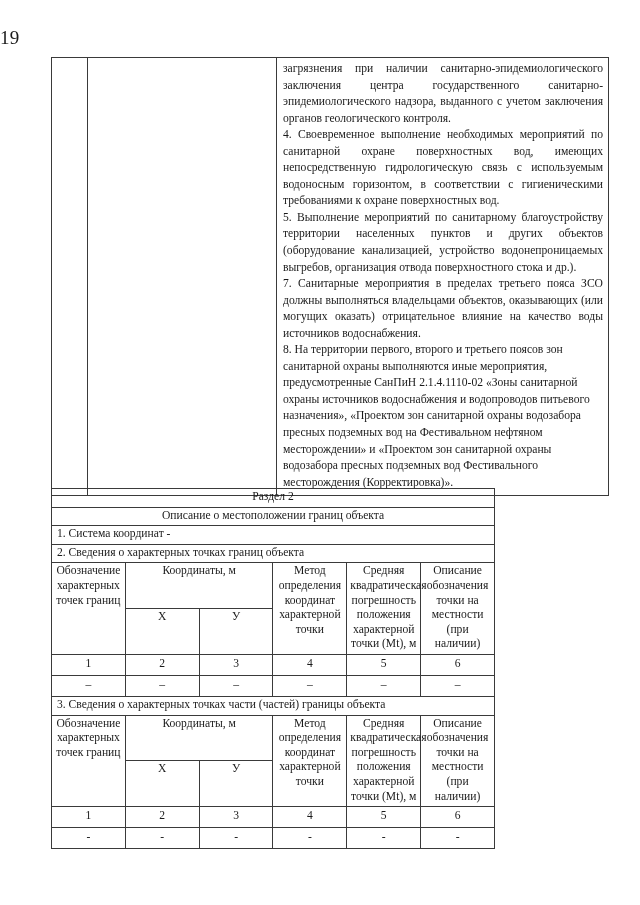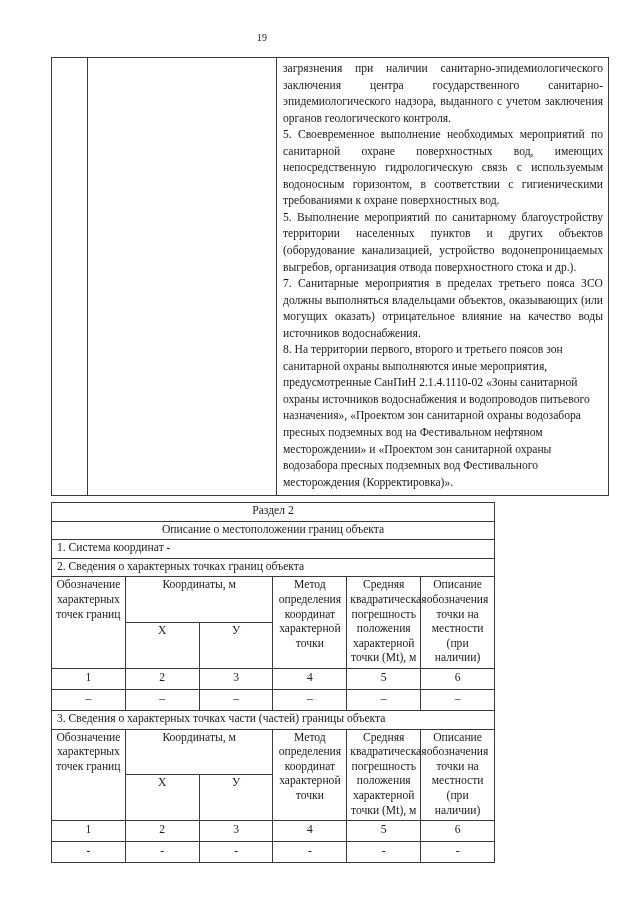--- a/index.html
+++ b/index.html
@@ -21,22 +21,22 @@
     width: 640px;
     height: 905px;
   }
 
   
   .page-number {
     position: absolute;
     left: 0;
     top: 30px;
     width: 524px;
-    text-align: center;
-    font-size: 10px;
+    text-align: left;
+    font-size: 19px;
     line-height: 15px;
     letter-spacing: 0.2px;
   }
 
   
   .cont-table {
     position: absolute;
     left: 51px;
     top: 57px;
     width: 556px;
@@ -66,21 +66,21 @@
   }
   .body-text p.last {
     text-align: left;
     font-family: Liberation Serif, serif;
   }
 
   
   .sec-table {
     position: absolute;
     left: 51px;
-    top: 502px;
+    top: 488px;
     width: 444px;
     border-collapse: collapse;
     table-layout: fixed;
   }
   .sec-table td {
     border: 1px solid #3a3a3a;
     font-size: 11.6px;
     line-height: 14.6px;
     padding: 1px 3px 2px 3px;
     vertical-align: top;
@@ -119,21 +119,21 @@
   <div class="page-number">19</div>
 
   <table class="cont-table">
     <tbody>
         <tr>
       <td class="c1"></td>
       <td class="c2"></td>
       <td class="c3">
         <div class="body-text">
           <p>загрязнения при наличии санитарно-эпидемиологического заключения центра государственного санитарно-эпидемиологического надзора, выданного с учетом заключения органов геологического контроля.</p>
-          <p>5. Своевременное выполнение необходимых мероприятий по санитарной охране поверхностных вод, имеющих непосредственную гидрологическую связь с используемым водоносным горизонтом, в соответствии с гигиеническими требованиями к охране поверхностных вод.</p>
+          <p>4. Своевременное выполнение необходимых мероприятий по санитарной охране поверхностных вод, имеющих непосредственную гидрологическую связь с используемым водоносным горизонтом, в соответствии с гигиеническими требованиями к охране поверхностных вод.</p>
           <p>5. Выполнение мероприятий по санитарному благоустройству территории населенных пунктов и других объектов (оборудование канализацией, устройство водонепроницаемых выгребов, организация отвода поверхностного стока и др.).</p>
           <p>7. Санитарные мероприятия в пределах третьего пояса ЗСО должны выполняться владельцами объектов, оказывающих (или могущих оказать) отрицательное влияние на качество воды источников водоснабжения.</p>
           <p class="last">8. На территории первого, второго и третьего поясов зон санитарной охраны выполняются иные мероприятия, предусмотренные СанПиН 2.1.4.1110-02 «Зоны санитарной охраны источников водоснабжения и водопроводов питьевого назначения», «Проектом зон санитарной охраны водозабора пресных подземных вод на Фестивальном нефтяном месторождении» и «Проектом зон санитарной охраны водозабора пресных подземных вод Фестивального месторождения (Корректировка)».</p>
         </div>
       </td>
     </tr>
   </tbody>
     </table>
 
   <table class="sec-table">

